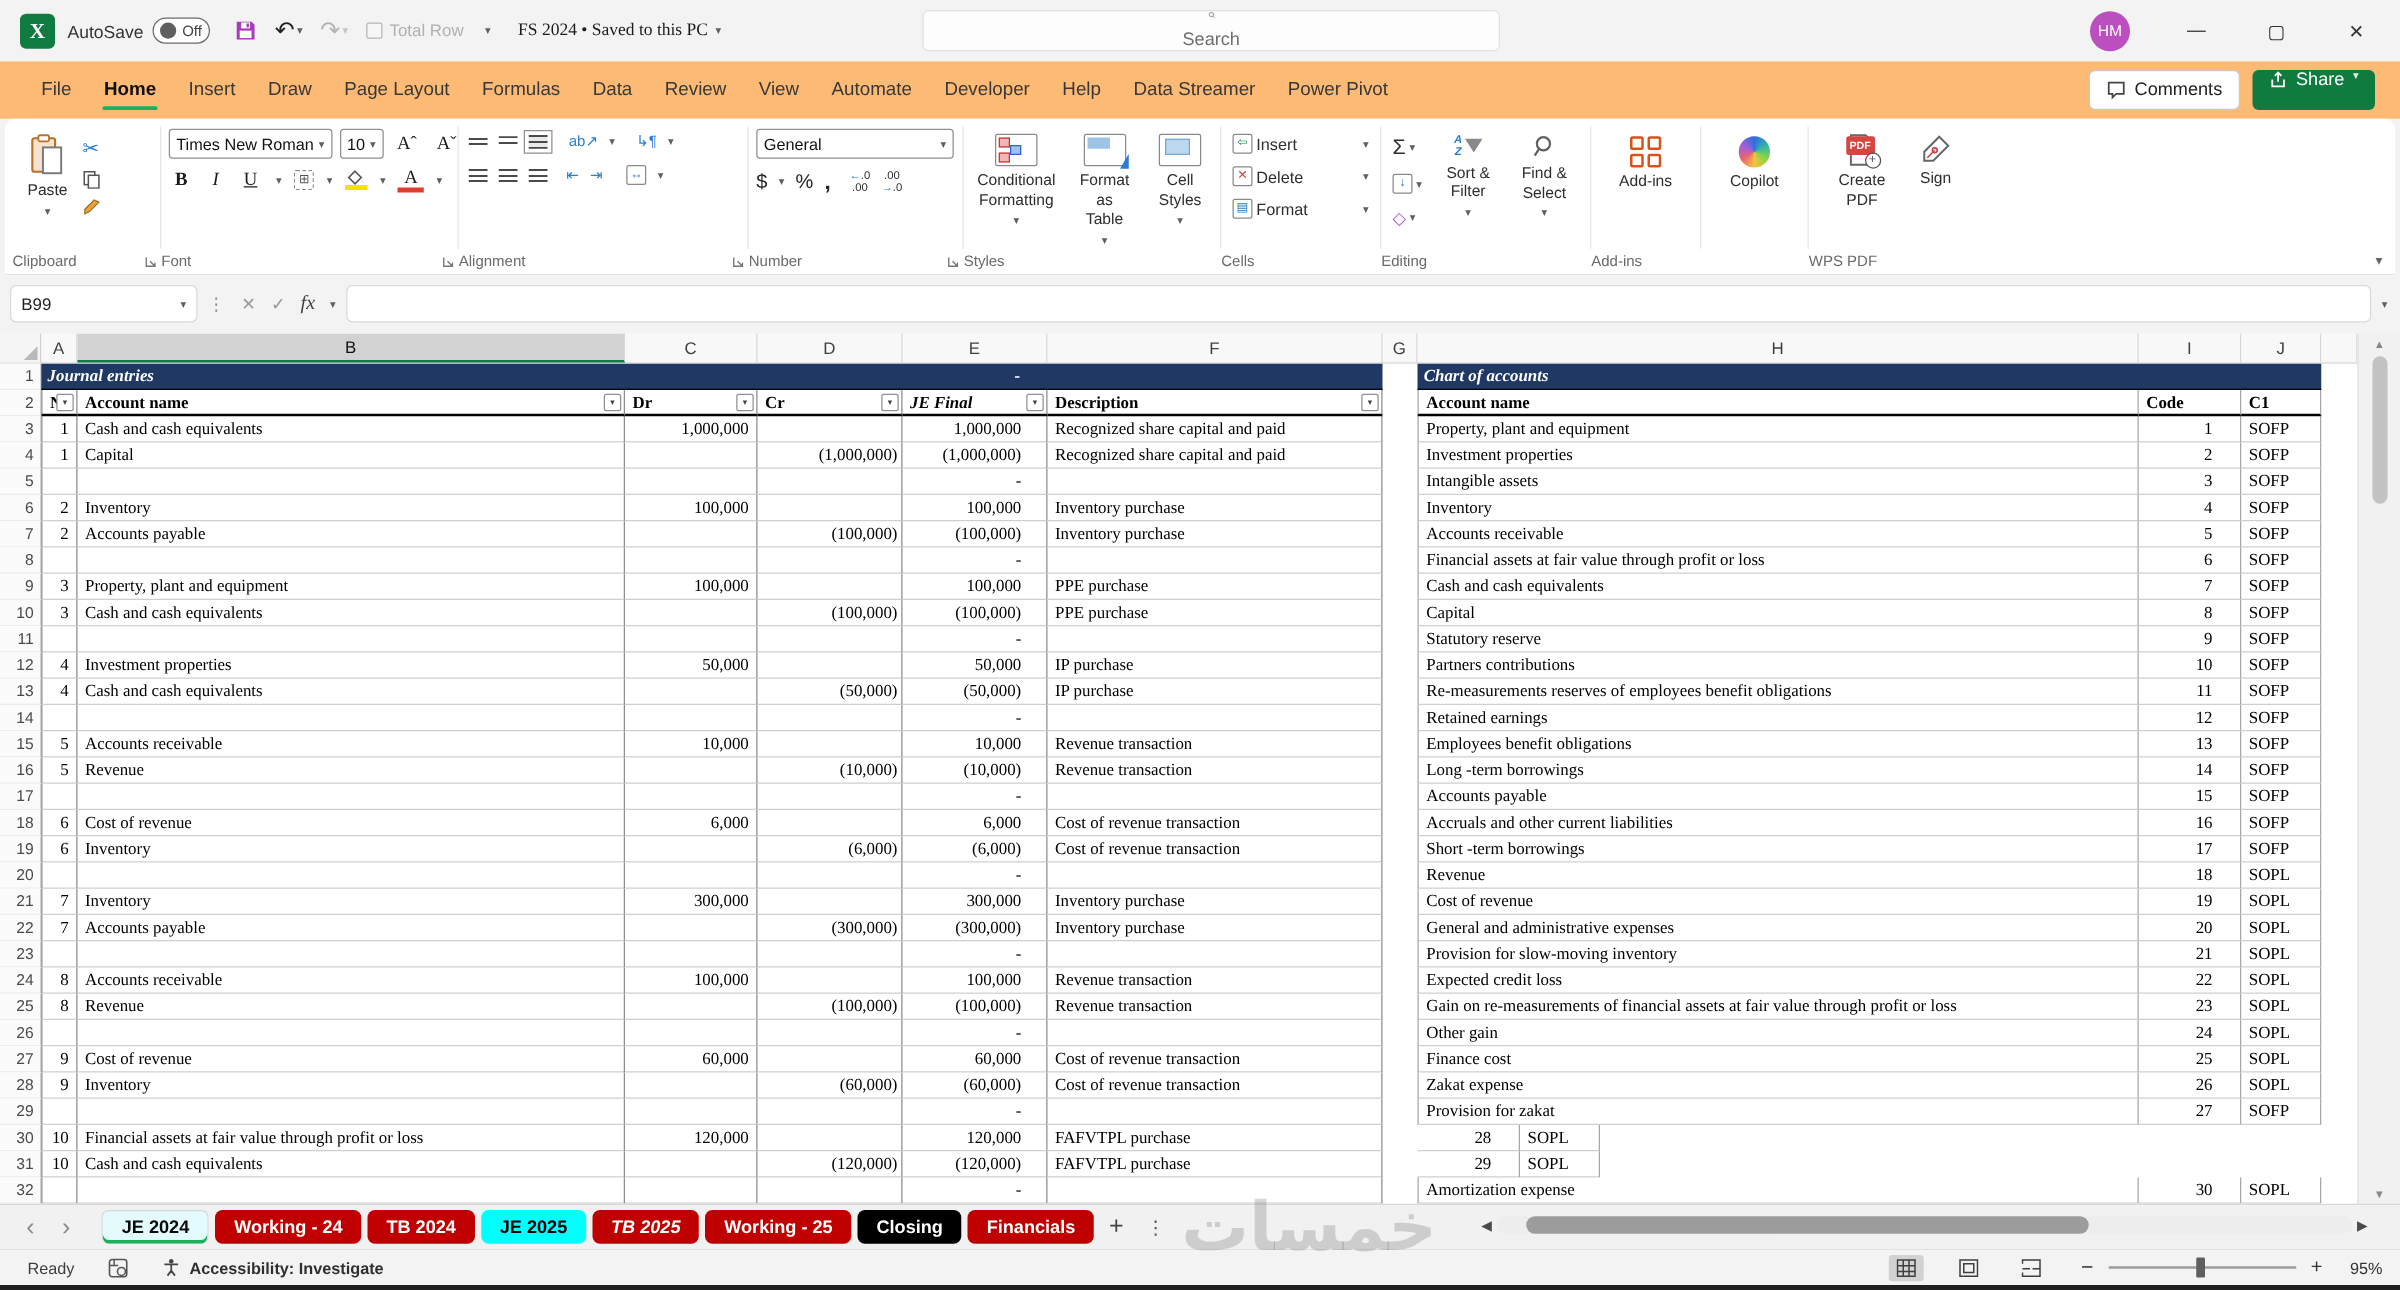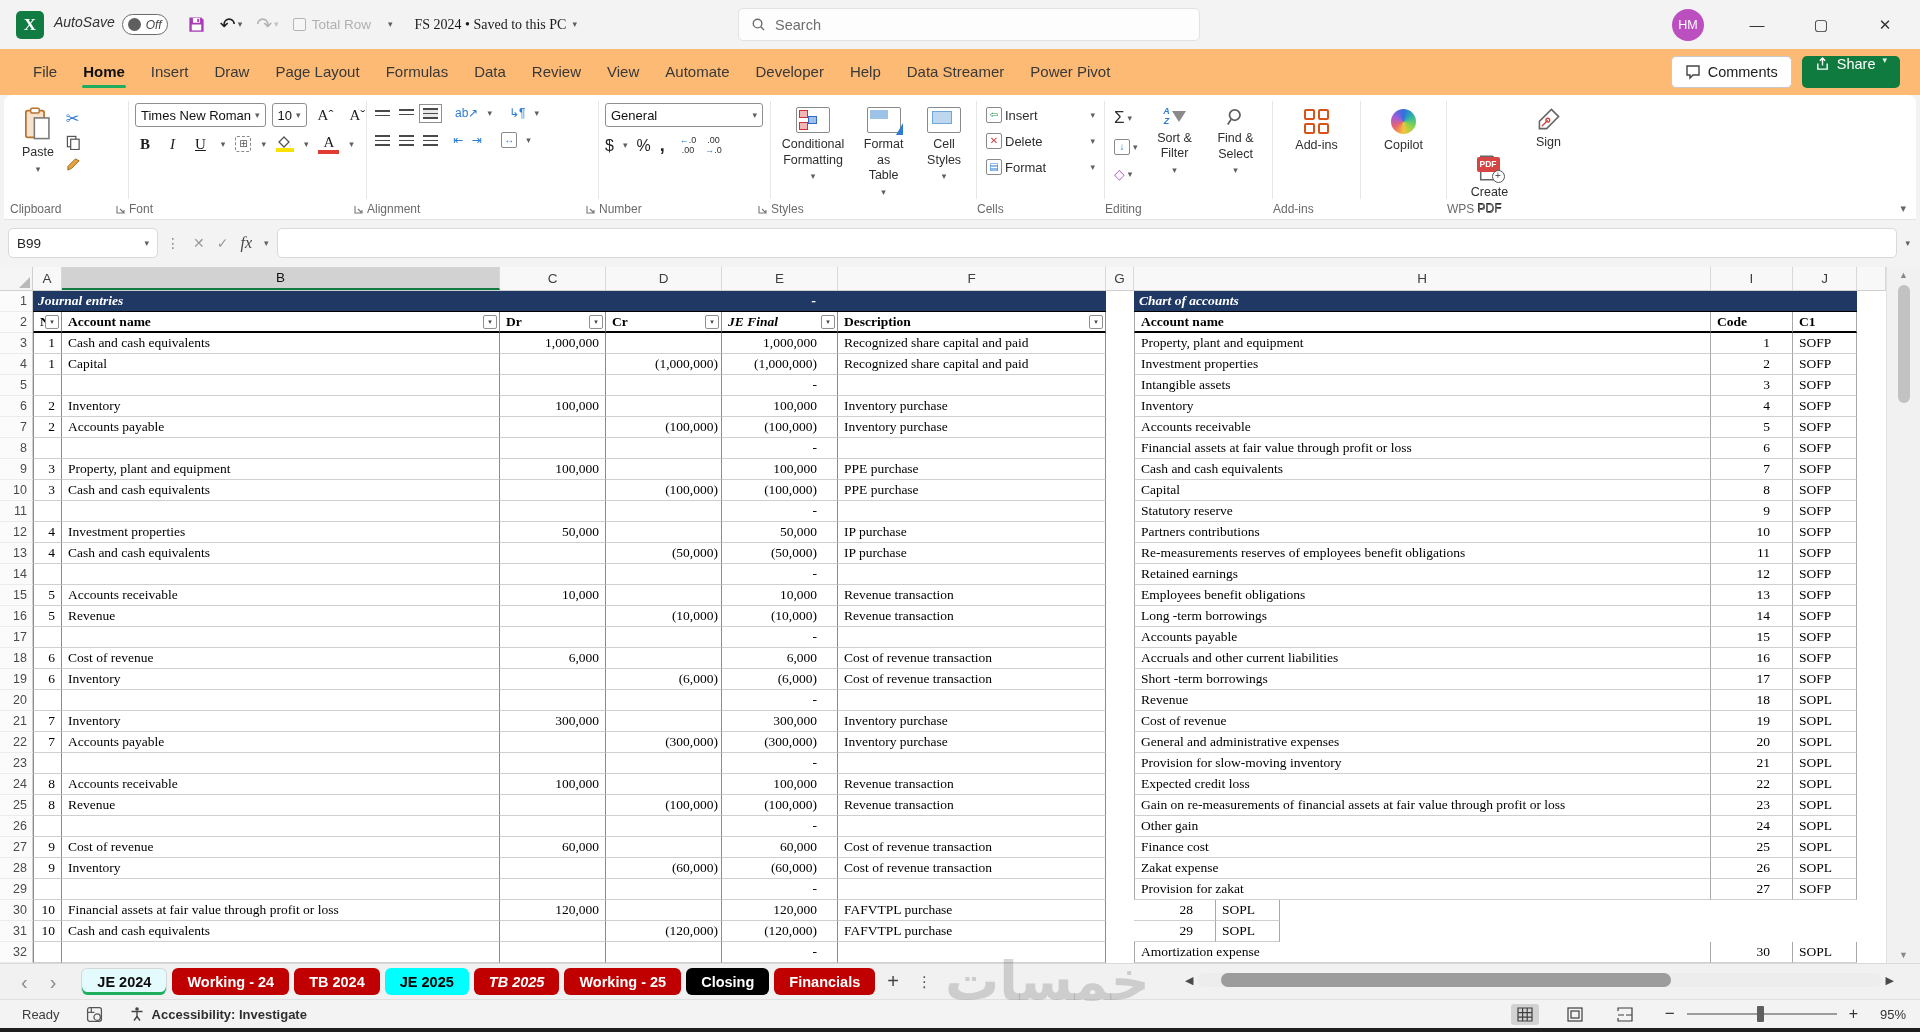--- a/index.html
+++ b/index.html
@@ -5,33 +5,33 @@
   * { box-sizing: border-box; margin:0; padding:0; }
   html,body { width:1920px; height:1032px; overflow:hidden; background:#f3f3f3;
     font-family:"Liberation Sans","DejaVu Sans",sans-serif; color:#252525; }
   .caret { font-size:9px; color:#5f5f5f; line-height:1; }
   svg { display:block; }
 
   
   .titlebar { height:49px; display:flex; align-items:center; background:#f3f3f3; padding:0 8px; position:relative; }
   .xl-icon { width:28px; height:28px; background:#107C41; border-radius:5px; color:#fff; font-weight:bold;
     font-family:"Liberation Serif",serif; display:flex; align-items:center; justify-content:center; font-size:17px; margin:0 10px 0 8px; }
-  .autosave { display:flex; gap:7px; font-size:14px; color:#333;font-style:italic; }
+  .autosave { display:flex; align-items:center; gap:7px; font-size:14px; color:#333; }
   .toggle { width:46px; height:21px; border:1px solid #6b6b6b; border-radius:11px; background:#fff; display:flex; align-items:center; padding:0 5px; gap:5px; }
   .knob { width:13px; height:13px; border-radius:50%; background:#5f5f5f; }
   .toggle span { font-size:12px; color:#444; }
   .qat { display:flex; align-items:center; gap:4px; margin-left:14px; }
   .qat-btn { display:flex; align-items:center; gap:2px; padding:3px 5px; border-radius:4px; }
   .undo-g { font-size:19px; color:#222; line-height:1; }
   .redo-g { font-size:19px; color:#b3b3b3; line-height:1; }
   .chk { width:13px; height:13px; border:1px solid #b5b5b5; background:#f6f6f6; border-radius:2px; }
   .qat-label { font-size:13.5px; color:#b0b0b0; margin-left:4px; }
   .doctitle { display:flex; align-items:center; gap:6px; margin-left:22px; font-size:14px; color:#1b1b1b;font-family:Liberation Serif, serif; }
   .searchbox { position:absolute; left:738px; top:8px; width:462px; height:33px; background:#fdfdfd; border:1px solid #e2e2e2;
-    border-radius:5px; display:flex; align-items:center; padding:0 12px; gap:9px; color:#6e6e6e; font-size:14.5px; }
+    border-radius:5px; display:flex; align-items:center; padding:0 12px; gap:9px; color:#6e6e6e; font-size:14.5px;flex-direction:column; }
   .tb-right { margin-left:auto; display:flex; align-items:center; gap:38px; padding-right:12px; }
   .avatar { width:32px; height:32px; border-radius:50%; background:#BB4FBF; color:#fff; font-size:12.5px;
     display:flex; align-items:center; justify-content:center; }
   .winbtn { font-size:15px; color:#333; width:30px; text-align:center; }
 
   
   .menubar { height:46px; display:flex; align-items:center; padding:0 20px 0 20px; background:#fdba74; }
   .mtab { font-size:15px; color:#383838; padding:10px 13px 12px; position:relative; white-space:nowrap; }
   .mtab.active { font-weight:bold; color:#101010; }
   .mtab.active::after { content:""; position:absolute; left:12px; right:12px; bottom:4px; height:3px; background:#1EAE5E; border-radius:2px; }
@@ -64,21 +64,21 @@
   .dec b { color:#2b7cd3; font-weight:normal; }
   .sticon { width:34px; height:26px; border:1.5px solid #8a8a8a; border-radius:2px; position:relative; background:
     linear-gradient(#fff,#fff); }
   .sticon i { position:absolute; }
   .minicell { width:16px; height:16px; border:1.5px solid #8a8a8a; border-radius:2px; display:flex; align-items:center;
     justify-content:center; font-size:10px; line-height:1; }
   .addins-ic { display:grid; grid-template-columns:11px 11px; grid-template-rows:11px 11px; gap:3px; }
   .addins-ic i { border:2.5px solid #D8531A; border-radius:2px; }
   .copilot-ic { width:25px; height:25px; border-radius:50%;
     background:conic-gradient(#2f6fde,#31b5a7,#8bd44a,#f5c33b,#e8646d,#a05ddd,#2f6fde); }
-  .pdf-ic { width:26px; height:26px; position:relative;margin-top:48px; }
+  .pdf-ic { width:26px; height:26px; position:relative; }
   .pdf-ic .tag { position:absolute; left:0; top:2px; background:#D64541; color:#fff; font-size:8.5px; font-weight:bold;
     padding:2px 3px; border-radius:2px; }
   .pdf-ic .plus { position:absolute; right:-2px; bottom:-2px; width:13px; height:13px; border:1.4px solid #555; border-radius:50%;
     font-size:10px; line-height:10px; text-align:center; color:#555; background:#fff; }
   .collapse { position:absolute; right:10px; bottom:4px; color:#666; font-size:11px; }
 
   
   .formulabar { height:47px; background:#f3f3f3; display:flex; align-items:center; padding:7px 10px 8px 8px; gap:8px; }
   .namebox { width:150px; height:30px; background:#fff; border:1px solid #d9d9d9; border-radius:5px; display:flex;
     align-items:center; padding:0 8px; font-size:13.5px; color:#222; }

